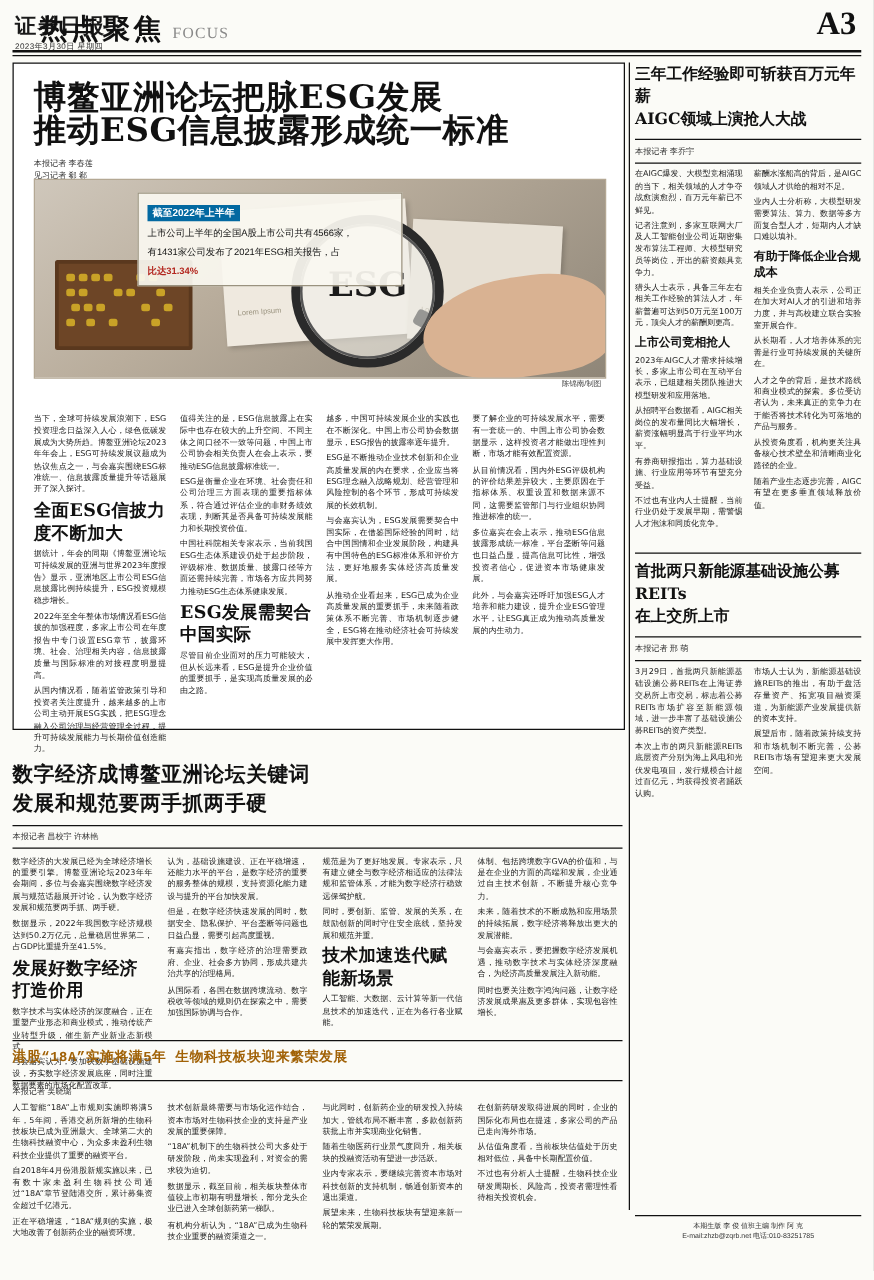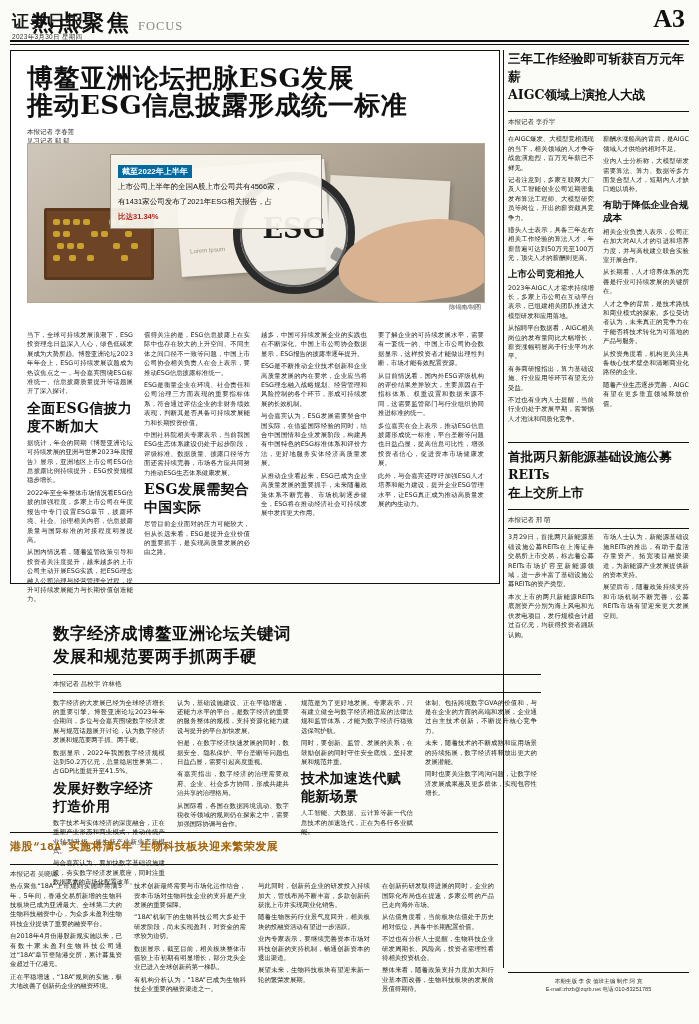--- a/index.html
+++ b/index.html
@@ -127,21 +127,21 @@
   .sub-h{
     font-family:"DejaVu Serif", serif;font-weight:bold;font-size:14px;color:#111;
     margin:2px 0 3px 0;letter-spacing:.3px;
   }
   p.tx{
     margin:0 0 3px 0;font-size:6.4px;line-height:9.4px;color:#1b1b1b;text-align:justify;
     font-family:"DejaVu Sans", sans-serif;
   }
 
   
-  .story2{position:absolute;left:0;top:572px;width:488px;margin-left:43px;}
+  .story2{position:absolute;left:0;top:558px;width:488px;}
   .h2cn{
     font-family:"DejaVu Serif", serif;font-weight:bold;font-size:16.5px;line-height:23px;
     color:#111;margin:0;letter-spacing:.5px;
   }
   .hr-b{height:1.1px;background:#111;margin:6px 0 4px 0;}
   .hr-t{height:0.5px;background:#111;margin:0 0 6px 0;}
 
   .four-col{position:relative;width:488px;}
   .fc{position:absolute;top:0;width:112px;}
   .fc1{left:0;}.fc2{left:124px;}.fc3{left:248px;}.fc4{left:372px;}
@@ -321,53 +321,53 @@
         </div>
         <div class="fc fc3">
           <p class="tx">规范是为了更好地发展。专家表示，只有建立健全与数字经济相适应的法律法规和监管体系，才能为数字经济行稳致远保驾护航。</p>
           <p class="tx">同时，要创新、监管、发展的关系，在鼓励创新的同时守住安全底线，坚持发展和规范并重。</p>
           <div class="sub-h">技术加速迭代赋能新场景</div>
           <p class="tx">人工智能、大数据、云计算等新一代信息技术的加速迭代，正在为各行各业赋能。</p>
         </div>
         <div class="fc fc4">
           <p class="tx">体制、包括跨境数字GVA的价值和，与是在企业的方面的高端和发展，企业通过自主技术创新，不断提升核心竞争力。</p>
           <p class="tx">未来，随着技术的不断成熟和应用场景的持续拓展，数字经济将释放出更大的发展潜能。</p>
+          <p class="tx">与会嘉宾表示，要把握数字经济发展机遇，推动数字技术与实体经济深度融合，为经济高质量发展注入新动能。</p>
           <p class="tx">同时也要关注数字鸿沟问题，让数字经济发展成果惠及更多群体，实现包容性增长。</p>
         </div>
       </div>
     </div>
 
     <div class="story3">
       <div class="hr-b" style="margin-top:0;"></div>
       <h2 class="h3cn">港股“18A”实施将满5年  生物科技板块迎来繁荣发展</h2>
       <div class="hr-b"></div>
       <div class="byline" style="margin-bottom:4px;">本报记者 吴晓璐</div>
       <div class="four-col" style="height:150px;">
         <div class="fc fc1">
-          <p class="tx">热点聚焦“18A”上市规则实施即将满5年，5年间，香港交易所新增的生物科技板块已成为亚洲最大、全球第二大的生物科技融资中心，为众多未盈利生物科技企业提供了重要的融资平台。</p>
+          <p class="tx">人工智能“18A”上市规则实施即将满5年，5年间，香港交易所新增的生物科技板块已成为亚洲最大、全球第二大的生物科技融资中心，为众多未盈利生物科技企业提供了重要的融资平台。</p>
           <p class="tx">自2018年4月份港股新规实施以来，已有数十家未盈利生物科技公司通过“18A”章节登陆港交所，累计募集资金超过千亿港元。</p>
           <p class="tx">正在平稳增速，“18A”规则的实施，极大地改善了创新药企业的融资环境。</p>
         </div>
         <div class="fc fc2">
           <p class="tx">技术创新最终需要与市场化运作结合，资本市场对生物科技企业的支持是产业发展的重要保障。</p>
           <p class="tx">“18A”机制下的生物科技公司大多处于研发阶段，尚未实现盈利，对资金的需求较为迫切。</p>
           <p class="tx">数据显示，截至目前，相关板块整体市值较上市初期有明显增长，部分龙头企业已进入全球创新药第一梯队。</p>
           <p class="tx">有机构分析认为，“18A”已成为生物科技企业重要的融资渠道之一。</p>
         </div>
         <div class="fc fc3">
           <p class="tx">与此同时，创新药企业的研发投入持续加大，管线布局不断丰富，多款创新药获批上市并实现商业化销售。</p>
           <p class="tx">随着生物医药行业景气度回升，相关板块的投融资活动有望进一步活跃。</p>
           <p class="tx">业内专家表示，要继续完善资本市场对科技创新的支持机制，畅通创新资本的退出渠道。</p>
           <p class="tx">展望未来，生物科技板块有望迎来新一轮的繁荣发展期。</p>
         </div>
         <div class="fc fc4">
           <p class="tx">在创新药研发取得进展的同时，企业的国际化布局也在提速，多家公司的产品已走向海外市场。</p>
           <p class="tx">从估值角度看，当前板块估值处于历史相对低位，具备中长期配置价值。</p>
           <p class="tx">不过也有分析人士提醒，生物科技企业研发周期长、风险高，投资者需理性看待相关投资机会。</p>
-          <p class="tx">整体来看，随着政策支持力度加大和行业基本面改善，生物科技板块的发展前景值得期待。</p>
         </div>
       </div>
     </div>
   </div>
 
   <div class="rightcol">
     <h2 class="rh1">
       <span>三年工作经验即可斩获百万元年薪</span><br>
       <span>AIGC领域上演抢人大战</span>
     </h2>

